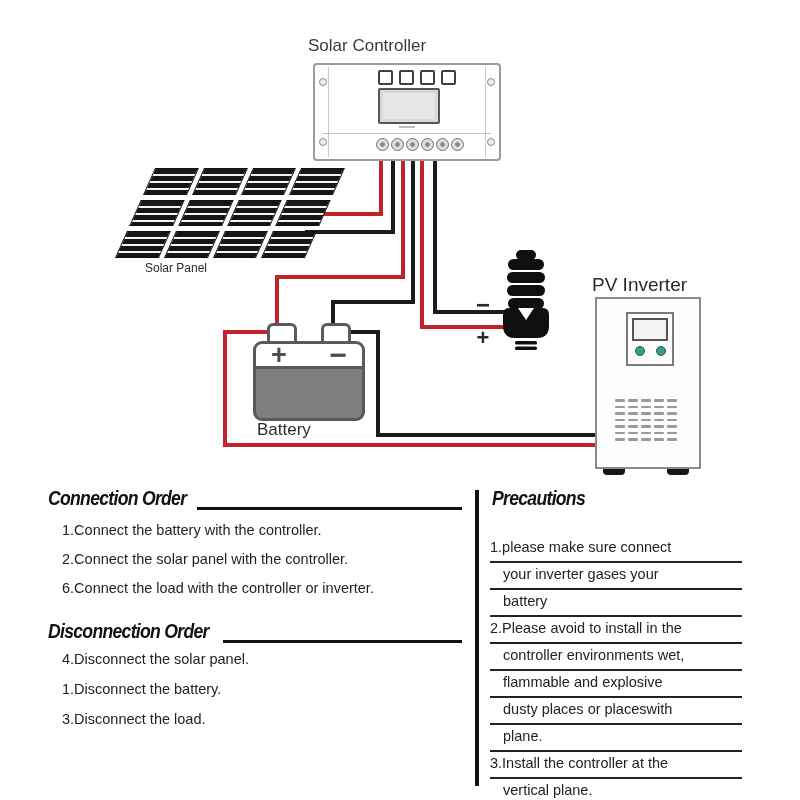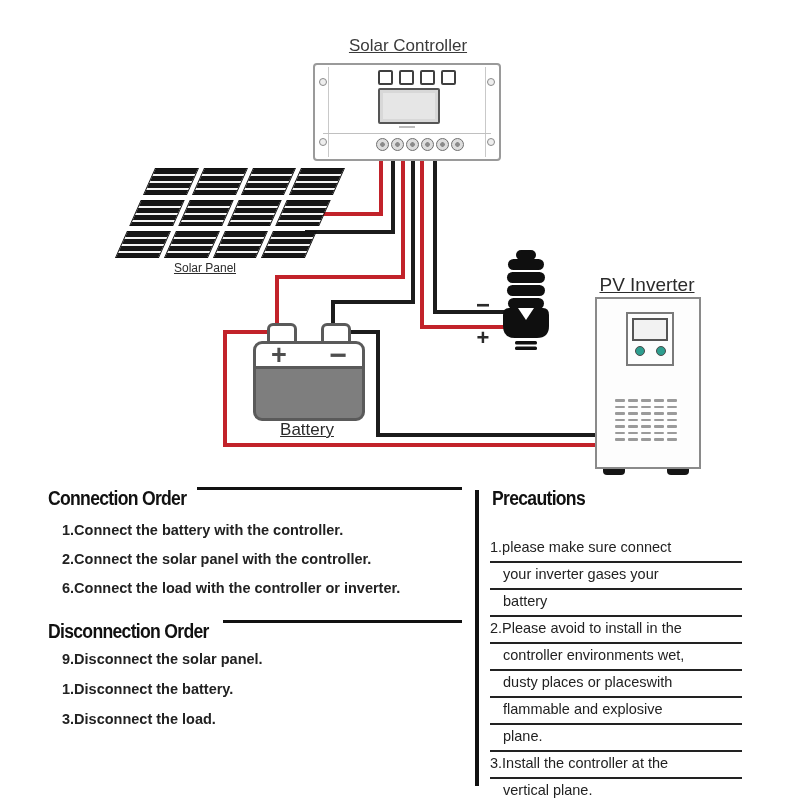--- a/index.html
+++ b/index.html
@@ -1,21 +1,21 @@
 <!DOCTYPE html>
 <html style="--wire-red: #c2222a; --wire-black: #1c1c1c; --battery-gray: #7e7e7e; --button-teal: #2e9e8f;"><head>
 <meta charset="utf-8">
 <style>
   html,body{margin:0;padding:0;background:#fff;}
   .canvas{position:relative;width:800px;height:800px;background:#fff;overflow:hidden;
           font-family:"Liberation Sans",sans-serif;color:#222;}
   .abs{position:absolute;}
 
   
-  .dlabel{position:absolute;text-align:center;color:#3a3a3a;text-decoration:underline;}
+  .dlabel{position:absolute;color:#3a3a3a;}
 
   
   .wire{position:absolute;z-index:1;}
   .wire.red{background:var(--wire-red,#c2222a);}
   .wire.blk{background:var(--wire-black,#1c1c1c);}
 
   
   .controller{position:absolute;left:313px;top:63px;width:184px;height:94px;
     background:#fff;border:2px solid #9a9a9a;border-radius:4px;z-index:2;}
   .flange-line{position:absolute;top:2px;bottom:2px;width:1px;background:#c9c9c9;}
@@ -61,26 +61,26 @@
   .inv-screen{margin:4px auto 0 auto;width:32px;height:19px;border:2px solid #555;background:#f2f2f2;}
   .inv-btns{display:flex;justify-content:center;gap:11px;margin-top:5px;}
   .inv-btn{width:8px;height:8px;border-radius:50%;background:var(--button-teal,#2e9e8f);
            border:1.5px solid #4a4a4a;}
   .vents{position:absolute;left:18px;top:100px;display:grid;
          grid-template-columns:repeat(5,10px);gap:4px 3px;}
   .vent{width:10px;height:2.5px;background:#9a9a9a;border-radius:1px;}
   .foot{position:absolute;width:22px;height:13px;background:#151515;border-radius:4px;z-index:1;}
 
   
-  .sec-head{position:absolute;display:flex;align-items:flex-start;}
+  .sec-head{position:absolute;display:flex;align-items:flex-end;font-style:italic;}
   .sec-title{font-weight:bold;font-size:20px;letter-spacing:-0.8px;color:#111;white-space:nowrap;
              transform:scaleX(0.88);transform-origin:left center;}
   .sec-rule{flex:1;height:3px;background:#111;margin-left:-8px;}
   .ol-list{position:absolute;font-size:14.5px;color:#222;}
-  .ol-item{height:29px;line-height:16px;font-weight:bold;}
+  .ol-item{height:29px;line-height:16px;}
   .divider-v{position:absolute;left:475px;top:490px;width:4px;height:296px;background:#111;}
   .prec-list{position:absolute;left:490px;top:536px;width:252px;font-size:14.5px;color:#222;}
   .prec-line{height:25px;line-height:23px;border-bottom:2px solid #222;white-space:nowrap;}
   .prec-line.cont{padding-left:13px;}
 </style>
 </head>
 <body>
 
 <div class="canvas">
 
@@ -235,36 +235,36 @@
     <div class="ol-item">1.Connect the battery with the controller.</div>
     <div class="ol-item">2.Connect the solar panel with the controller.</div>
     <div class="ol-item">6.Connect the load with the controller or inverter.</div>
   </div>
 
   <div class="sec-head" style="left:48px;top:620px;width:414px;">
     <span class="sec-title">Disconnection Order</span>
     <span class="sec-rule"></span>
   </div>
   <div class="ol-list" style="left:62px;top:651px;width:400px;">
-    <div class="ol-item" style="height:30px;">9.Disconnect the solar panel.</div>
+    <div class="ol-item" style="height:30px;">4.Disconnect the solar panel.</div>
     <div class="ol-item" style="height:30px;">1.Disconnect the battery.</div>
     <div class="ol-item" style="height:30px;">3.Disconnect the load.</div>
   </div>
 
   <div class="divider-v"></div>
 
   <div class="sec-head" style="left:492px;top:487px;width:260px;">
     <span class="sec-title">Precautions</span>
   </div>
   <div class="prec-list">
     <div class="prec-line">1.please make sure connect</div>
     <div class="prec-line cont">your inverter gases your</div>
     <div class="prec-line cont">battery</div>
     <div class="prec-line">2.Please avoid to install in the</div>
     <div class="prec-line cont">controller environments wet,</div>
+    <div class="prec-line cont">flammable and explosive</div>
     <div class="prec-line cont">dusty places or placeswith</div>
-    <div class="prec-line cont">flammable and explosive</div>
     <div class="prec-line cont">plane.</div>
     <div class="prec-line">3.Install the controller at the</div>
     <div class="prec-line cont">vertical plane.</div>
   </div>
 
 </div>
 
 </body></html>

